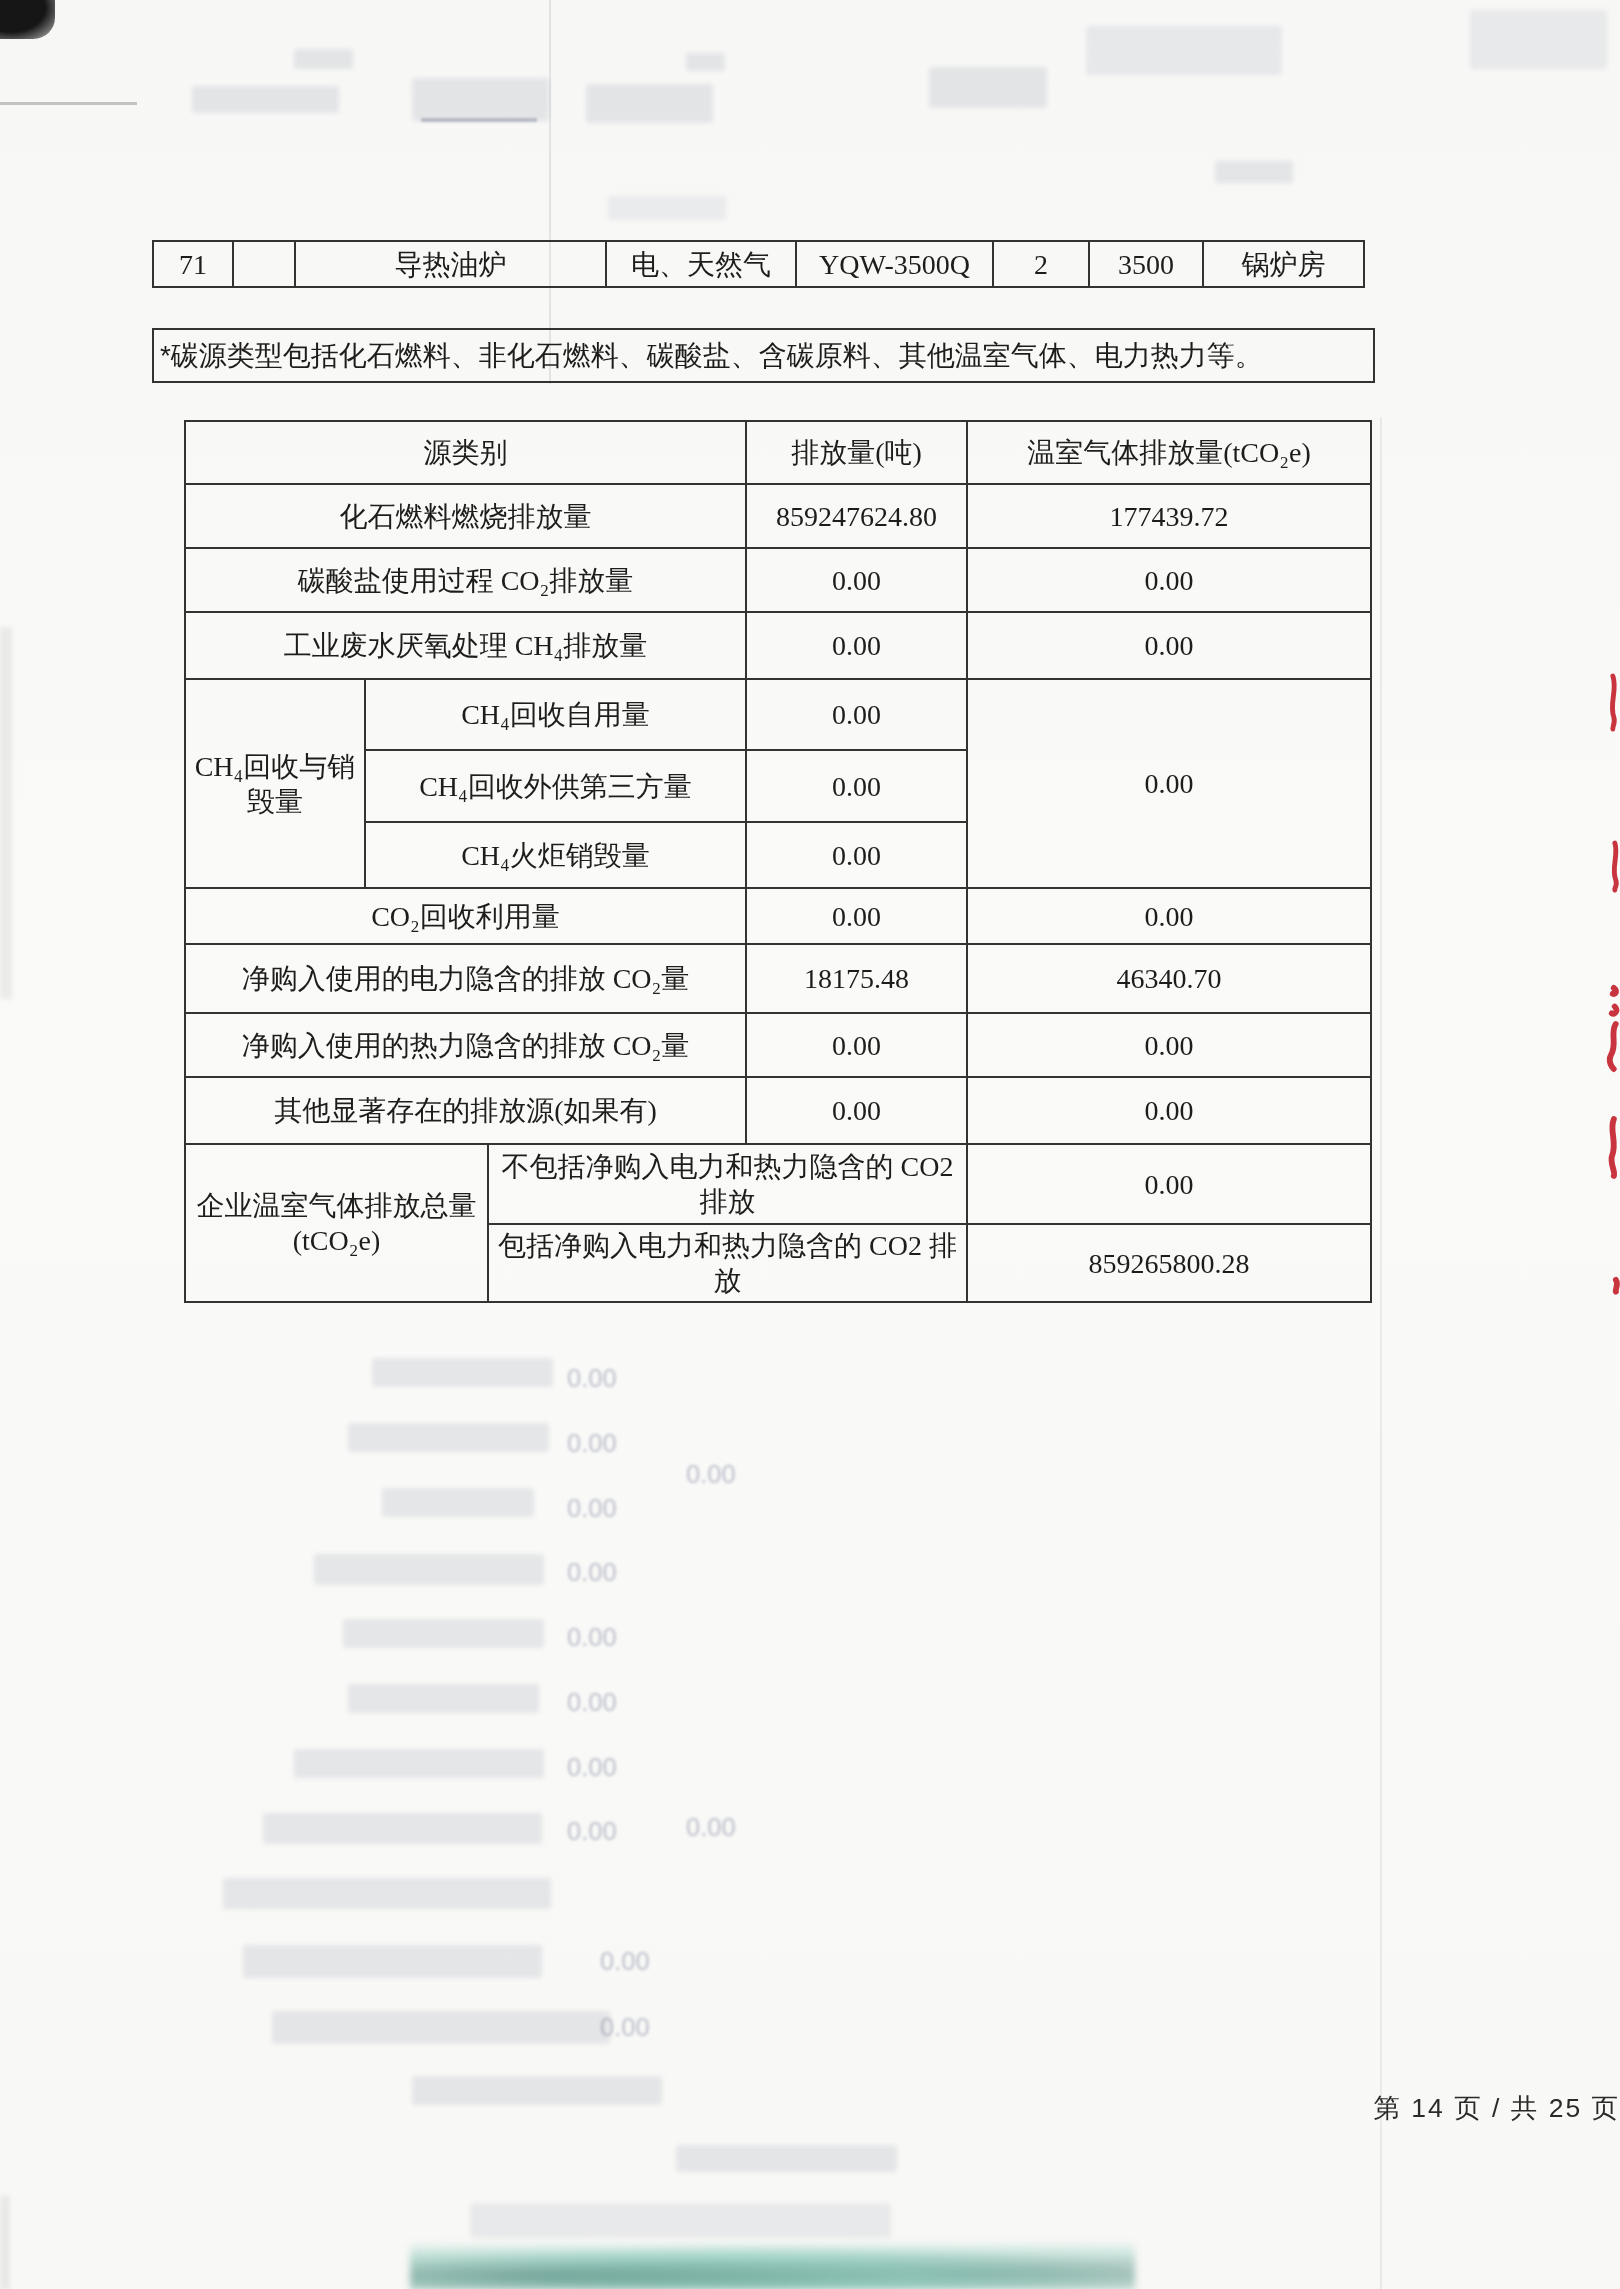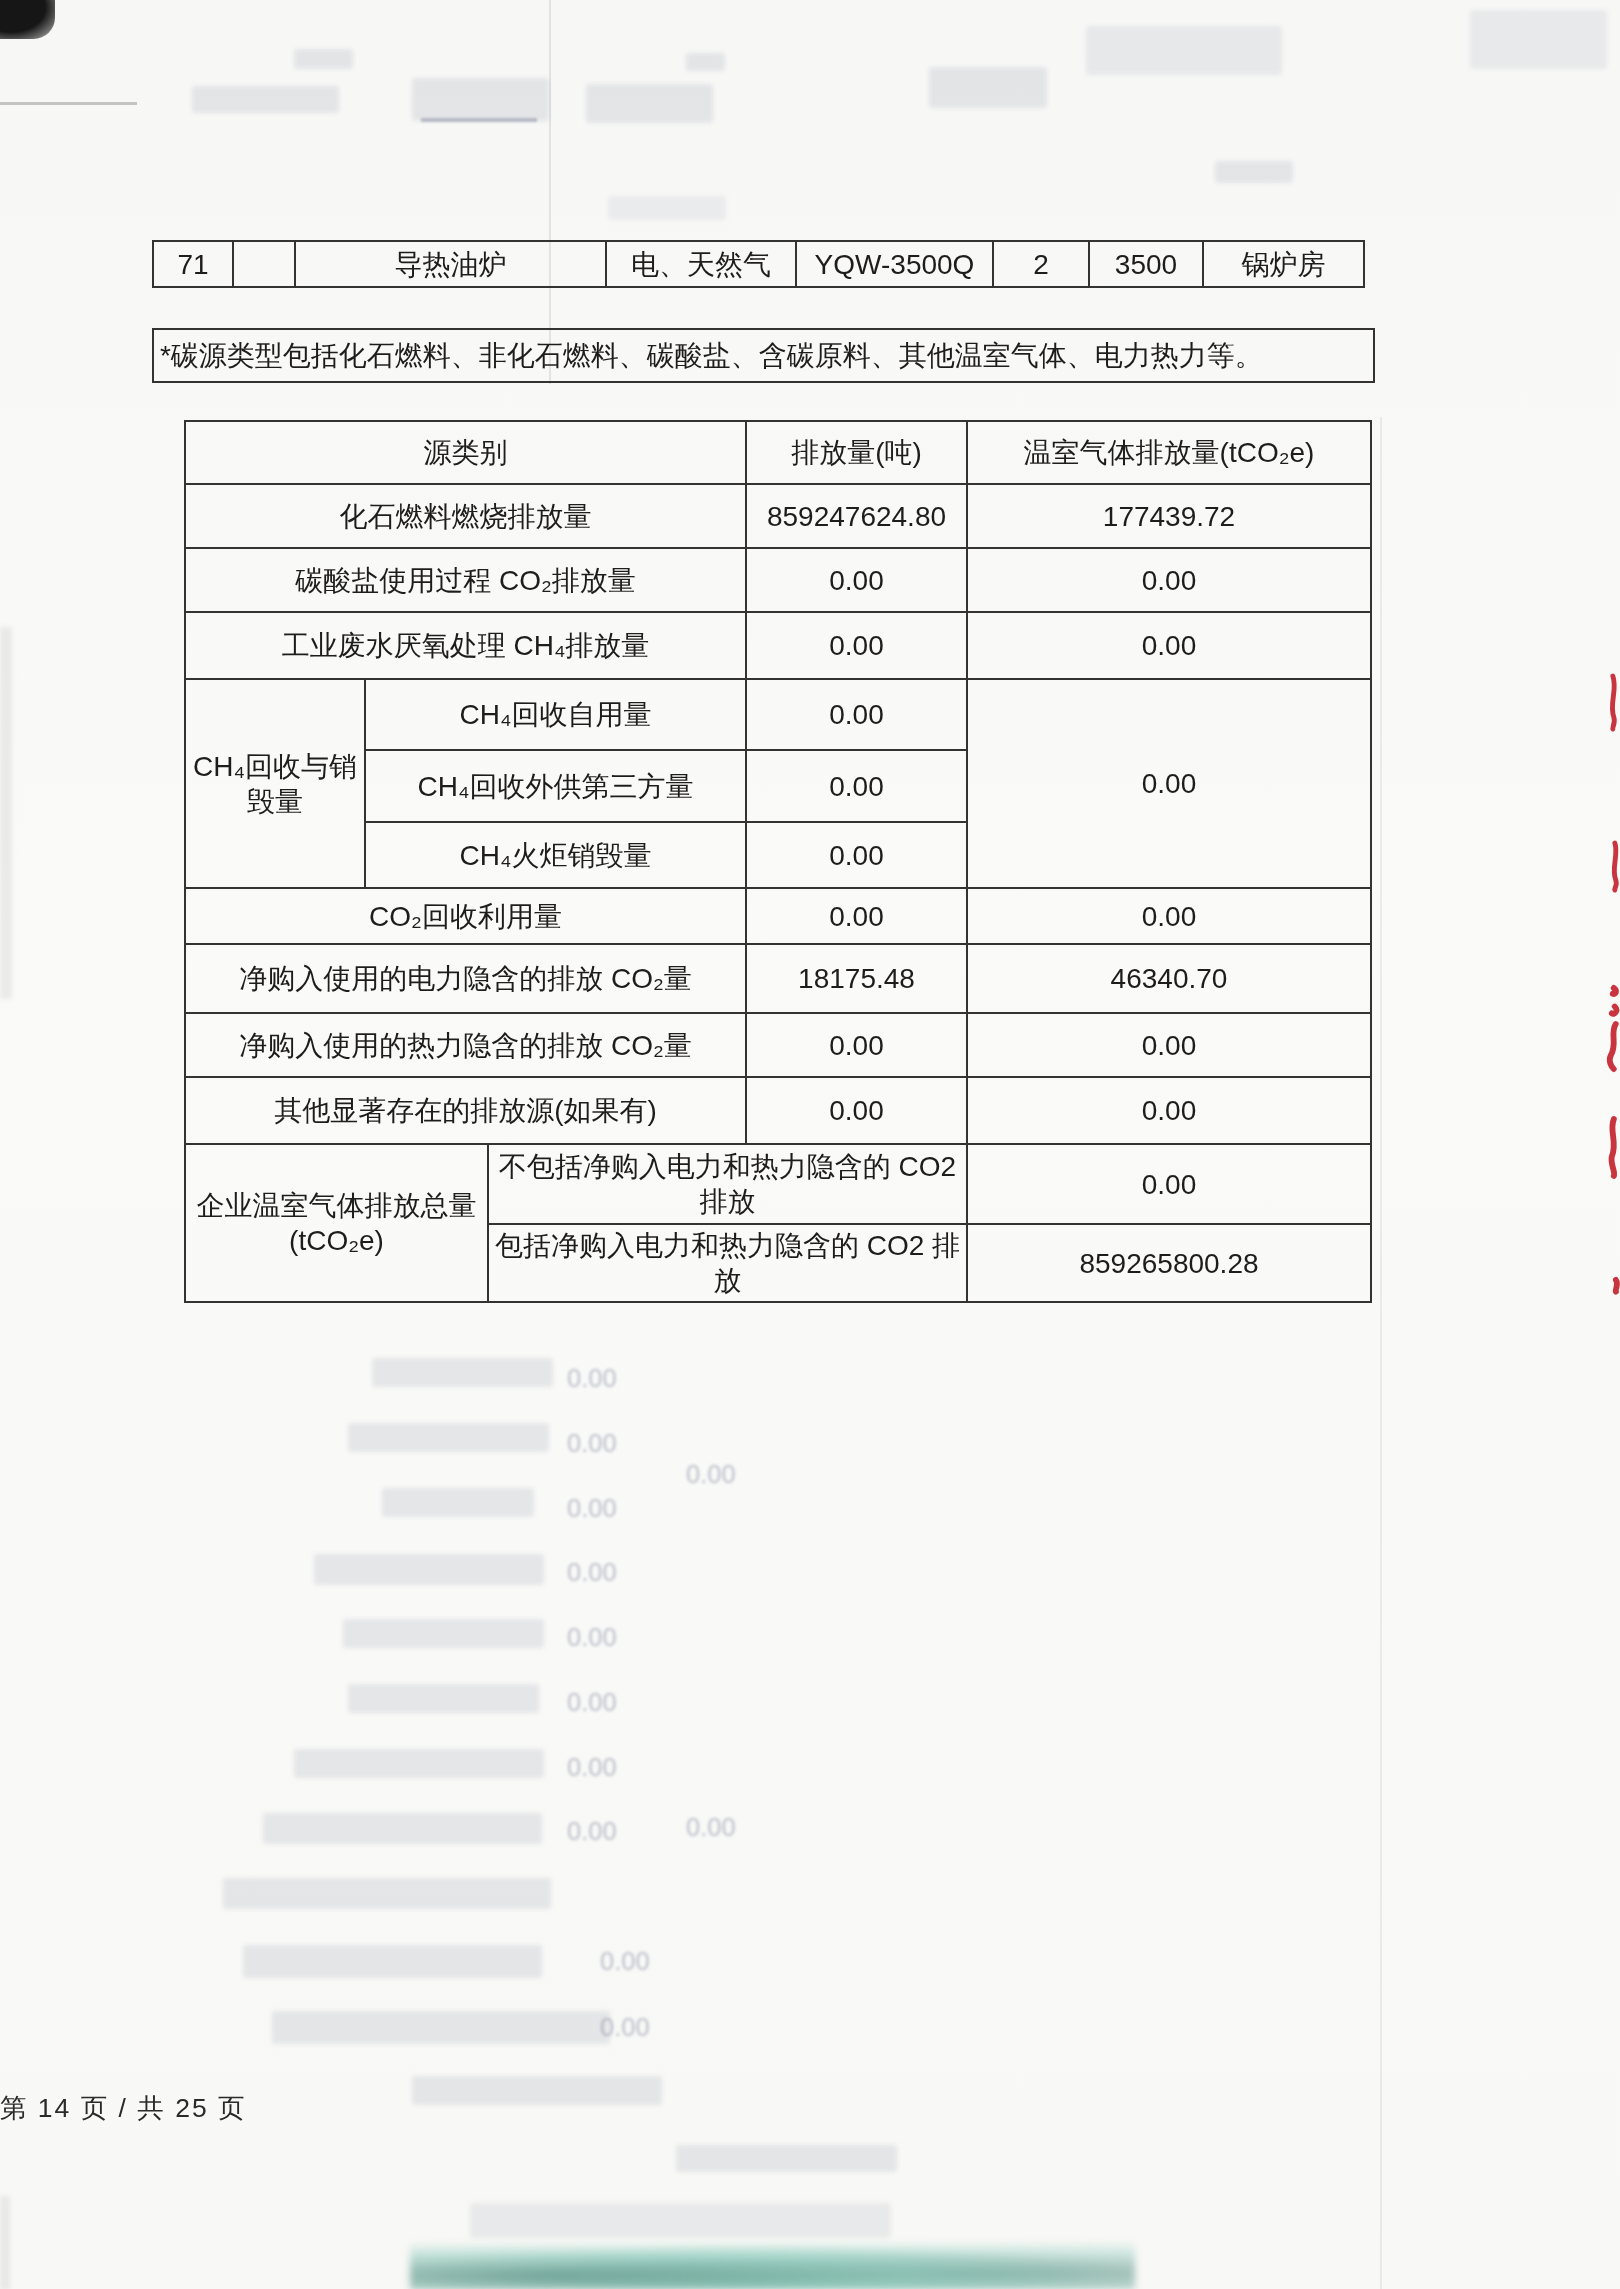--- a/index.html
+++ b/index.html
@@ -4,34 +4,34 @@
 <style>
   html,body{margin:0;padding:0;background:#d8d8d6;}
   .page{
     position:relative;
     width:1620px;height:2290px;
     background:linear-gradient(180deg,#f7f7f6 0%,#fafaf9 40%,#f8f8f6 100%);
     overflow:hidden;
     font-family:"Liberation Sans","DejaVu Sans",sans-serif;
     color:#1e1d1b;
   }
-  table.doc{border-collapse:collapse;table-layout:fixed;position:absolute;}
+  table.doc{border-collapse:collapse;table-layout:fixed;position:absolute;font-family:Liberation Serif, serif;}
   table.doc td{
     border:2px solid #35332f;
     text-align:center;vertical-align:middle;
     font-size:28px;color:#1e1d1b;
     padding:2px 5.9px;overflow:hidden;line-height:1.25;
   }
   .box{
     position:absolute;border:2px solid #35332f;
     font-size:28px;color:#1e1d1b;display:flex;align-items:center;
     background:transparent;
   }
   .footer{
-    position:absolute;left:0;right:0;text-align:left;
+    position:absolute;left:0;right:0;text-align:right;
     font-size:26.5px;color:#2a2a2a;letter-spacing:2px;
   }
   
   .ghost-layer{position:absolute;inset:0;pointer-events:none;}
   .g-box{position:absolute;background:rgba(122,130,152,0.16);filter:blur(2.9px);border-radius:2.9px;}
   .g-txt{position:absolute;color:rgba(112,120,146,0.45);font-size:25.5px;filter:blur(1.5px);}
   .g-line{position:absolute;background:rgba(90,98,125,0.35);filter:blur(1px);}
   .scan-vline{position:absolute;width:2px;background:rgba(60,60,70,0.11);}
   .scan-hline{position:absolute;height:2.9px;background:rgba(40,40,40,0.25);filter:blur(0.5px);}
   .corner-mark{

